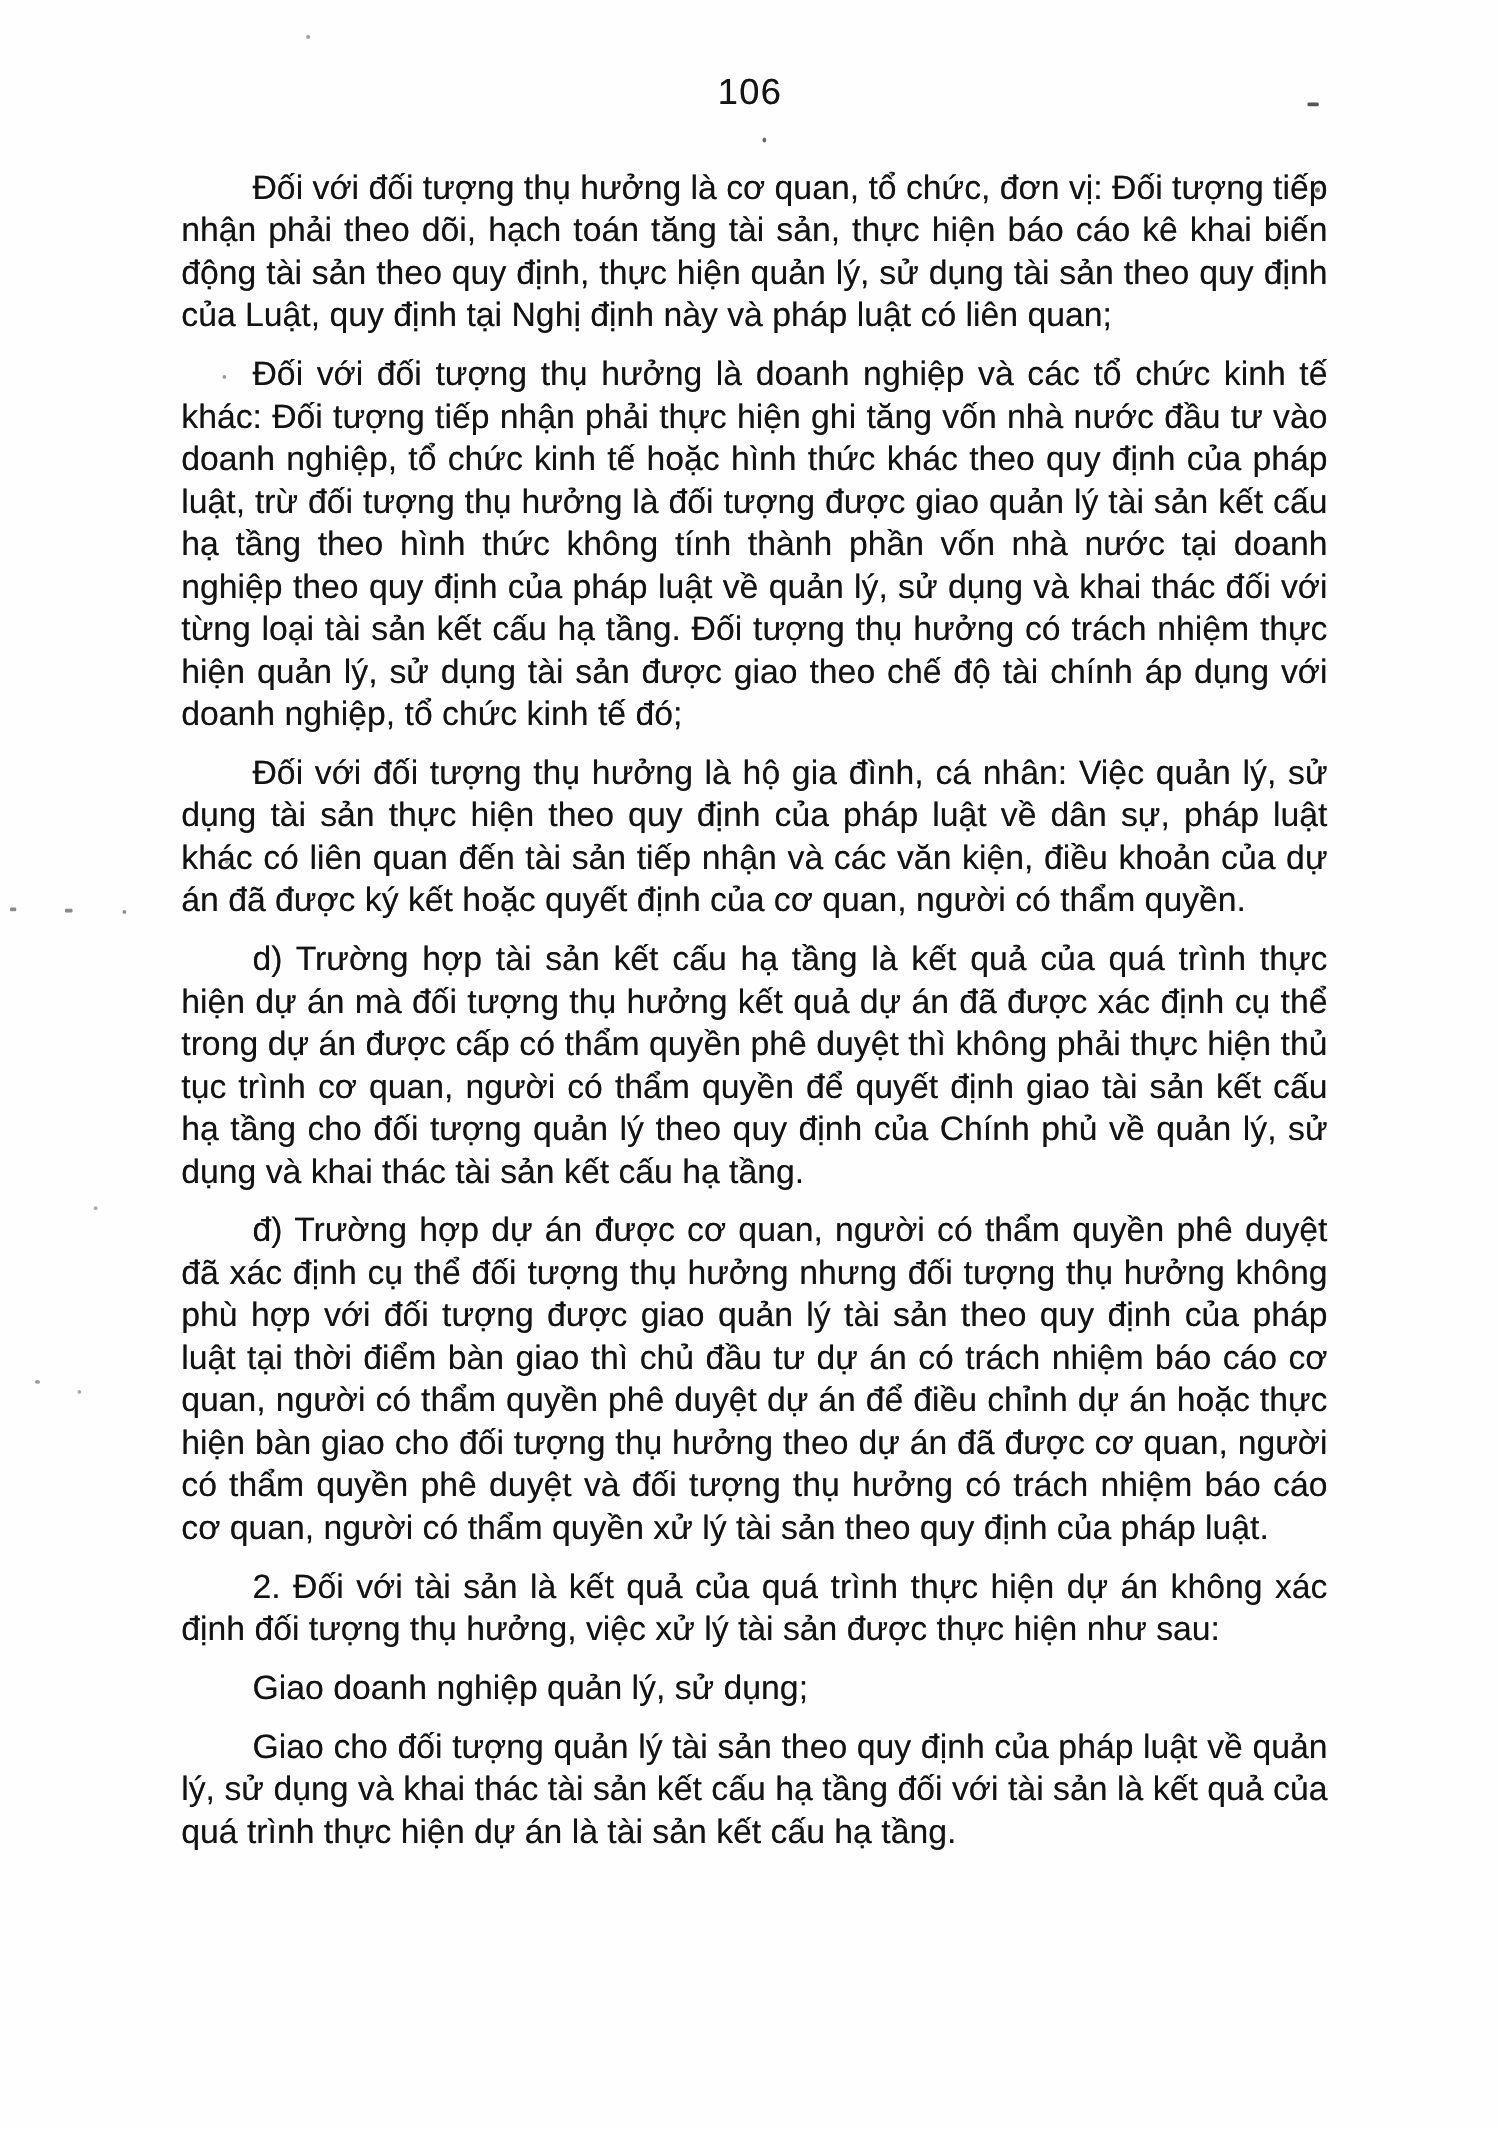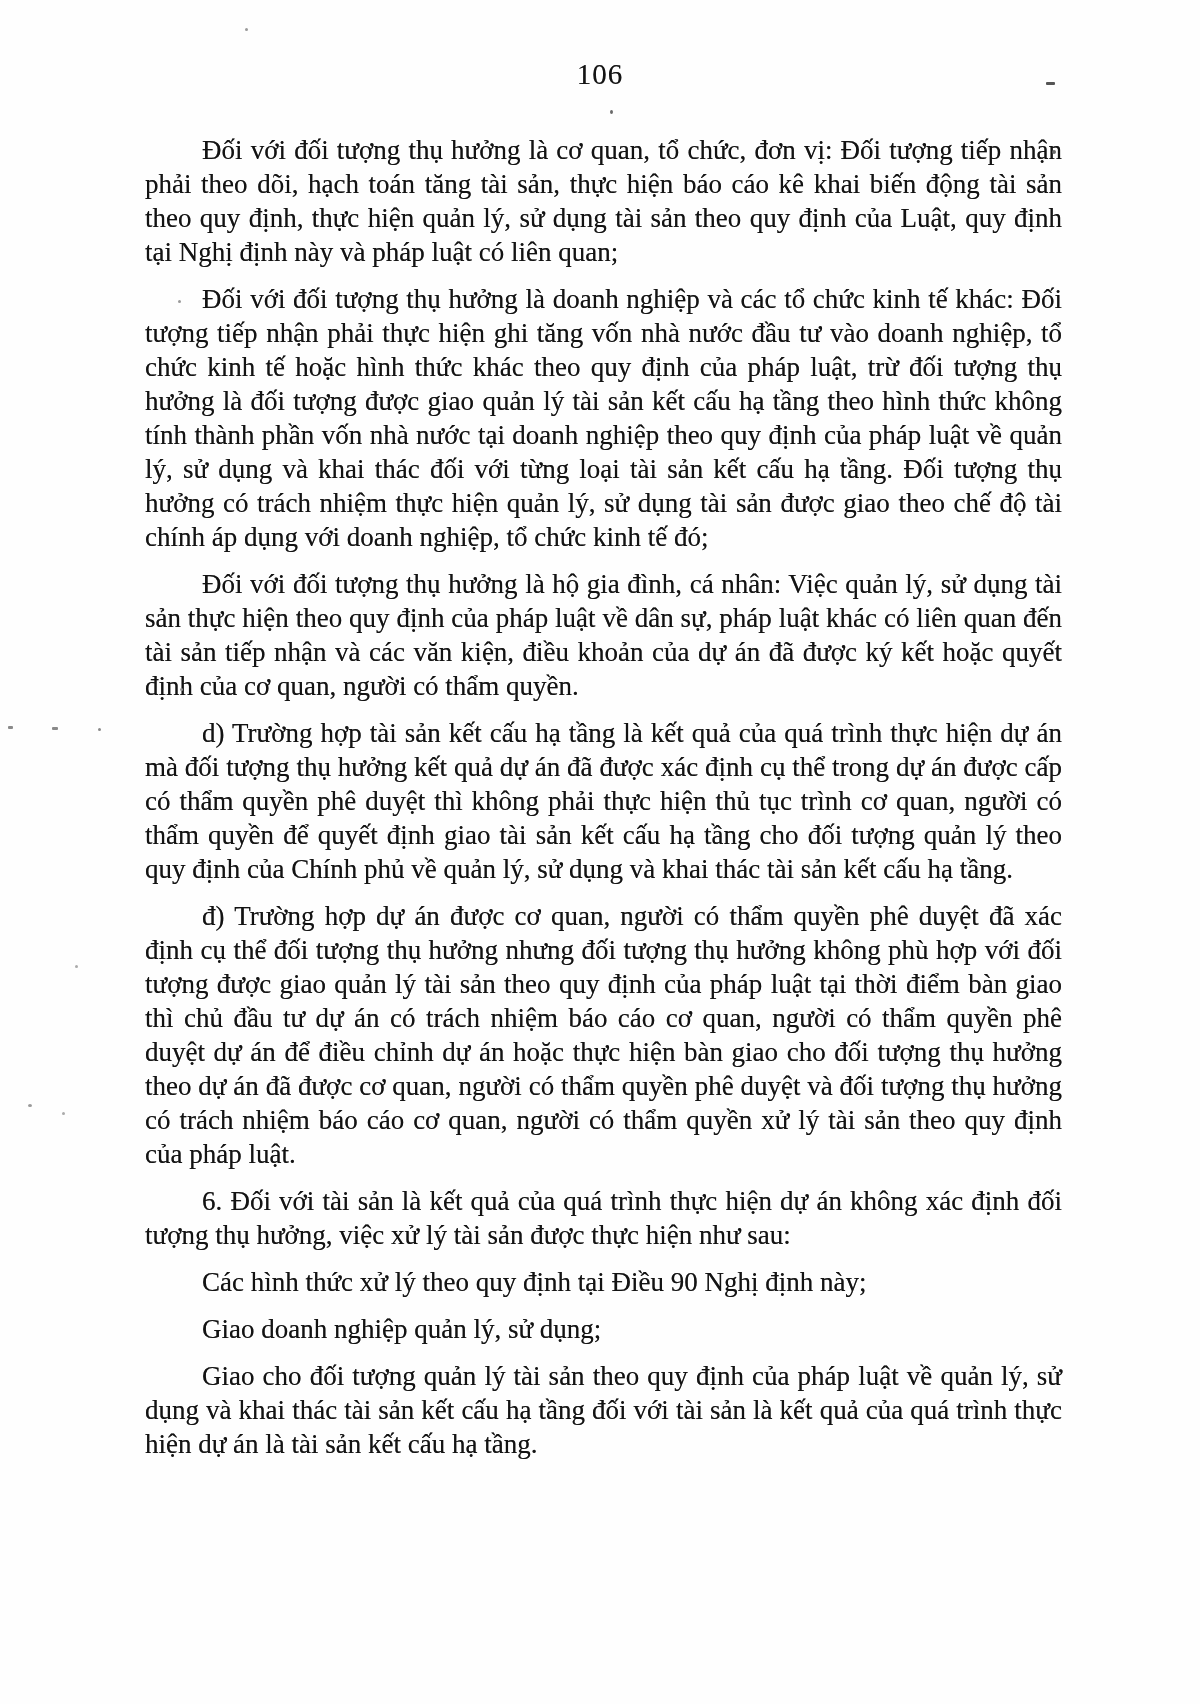--- a/index.html
+++ b/index.html
@@ -7,21 +7,21 @@
     padding: 0;
     background: #e8e8e8;
   }
   .page {
     position: relative;
     width: 1200px;
     height: 1704px;
     margin: 0 auto;
     background: #fefefe;
     overflow: hidden;
-    font-family: Liberation Serif, serif;
+    font-family: Liberation Sans, sans-serif;
     color: #111111;
   }
   .page-number {
     position: absolute;
     top: 58px;
     left: 0;
     width: 1200px;
     text-align: center;
     font-size: 29px;
     letter-spacing: 1px;
@@ -72,22 +72,21 @@
 <div class="page">
 
   <div class="page-number">106</div>
 
   <div class="body-text">
     <p>Đối với đối tượng thụ hưởng là cơ quan, tổ chức, đơn vị: Đối tượng tiếp nhận phải theo dõi, hạch toán tăng tài sản, thực hiện báo cáo kê khai biến động tài sản theo quy định, thực hiện quản lý, sử dụng tài sản theo quy định của Luật, quy định tại Nghị định này và pháp luật có liên quan;</p>
     <p>Đối với đối tượng thụ hưởng là doanh nghiệp và các tổ chức kinh tế khác: Đối tượng tiếp nhận phải thực hiện ghi tăng vốn nhà nước đầu tư vào doanh nghiệp, tổ chức kinh tế hoặc hình thức khác theo quy định của pháp luật, trừ đối tượng thụ hưởng là đối tượng được giao quản lý tài sản kết cấu hạ tầng theo hình thức không tính thành phần vốn nhà nước tại doanh nghiệp theo quy định của pháp luật về quản lý, sử dụng và khai thác đối với từng loại tài sản kết cấu hạ tầng. Đối tượng thụ hưởng có trách nhiệm thực hiện quản lý, sử dụng tài sản được giao theo chế độ tài chính áp dụng với doanh nghiệp, tổ chức kinh tế đó;</p>
     <p>Đối với đối tượng thụ hưởng là hộ gia đình, cá nhân: Việc quản lý, sử dụng tài sản thực hiện theo quy định của pháp luật về dân sự, pháp luật khác có liên quan đến tài sản tiếp nhận và các văn kiện, điều khoản của dự án đã được ký kết hoặc quyết định của cơ quan, người có thẩm quyền.</p>
     <p>d) Trường hợp tài sản kết cấu hạ tầng là kết quả của quá trình thực hiện dự án mà đối tượng thụ hưởng kết quả dự án đã được xác định cụ thể trong dự án được cấp có thẩm quyền phê duyệt thì không phải thực hiện thủ tục trình cơ quan, người có thẩm quyền để quyết định giao tài sản kết cấu hạ tầng cho đối tượng quản lý theo quy định của Chính phủ về quản lý, sử dụng và khai thác tài sản kết cấu hạ tầng.</p>
     <p>đ) Trường hợp dự án được cơ quan, người có thẩm quyền phê duyệt đã xác định cụ thể đối tượng thụ hưởng nhưng đối tượng thụ hưởng không phù hợp với đối tượng được giao quản lý tài sản theo quy định của pháp luật tại thời điểm bàn giao thì chủ đầu tư dự án có trách nhiệm báo cáo cơ quan, người có thẩm quyền phê duyệt dự án để điều chỉnh dự án hoặc thực hiện bàn giao cho đối tượng thụ hưởng theo dự án đã được cơ quan, người có thẩm quyền phê duyệt và đối tượng thụ hưởng có trách nhiệm báo cáo cơ quan, người có thẩm quyền xử lý tài sản theo quy định của pháp luật.</p>
-    <p>6. Đối với tài sản là kết quả của quá trình thực hiện dự án không xác định đối tượng thụ hưởng, việc xử lý tài sản được thực hiện như sau:</p>
-    <p>Các hình thức xử lý theo quy định tại Điều 90 Nghị định này;</p>
+    <p>2. Đối với tài sản là kết quả của quá trình thực hiện dự án không xác định đối tượng thụ hưởng, việc xử lý tài sản được thực hiện như sau:</p>
     <p>Giao doanh nghiệp quản lý, sử dụng;</p>
     <p>Giao cho đối tượng quản lý tài sản theo quy định của pháp luật về quản lý, sử dụng và khai thác tài sản kết cấu hạ tầng đối với tài sản là kết quả của quá trình thực hiện dự án là tài sản kết cấu hạ tầng.</p>
   </div>
 
   <span class="speck dash s1"></span>
   <span class="speck s2"></span>
   <span class="speck dash s3"></span>
   <span class="speck dash s4"></span>
   <span class="speck s5"></span>
   <span class="speck s6"></span>

